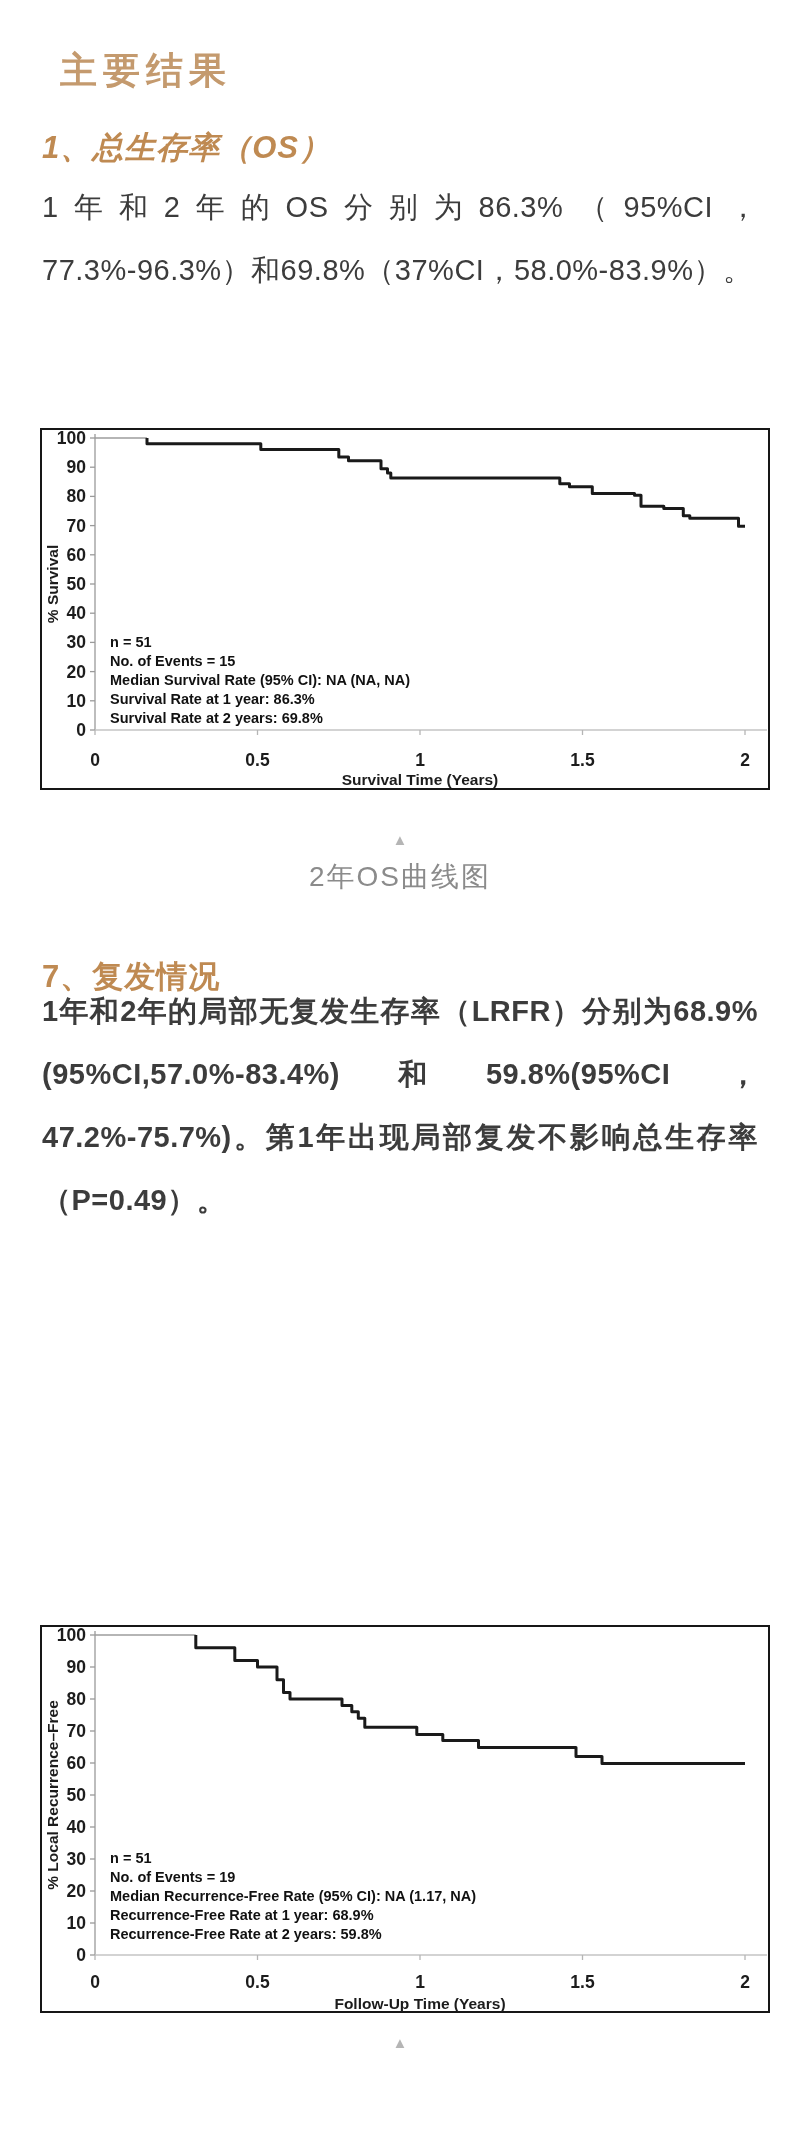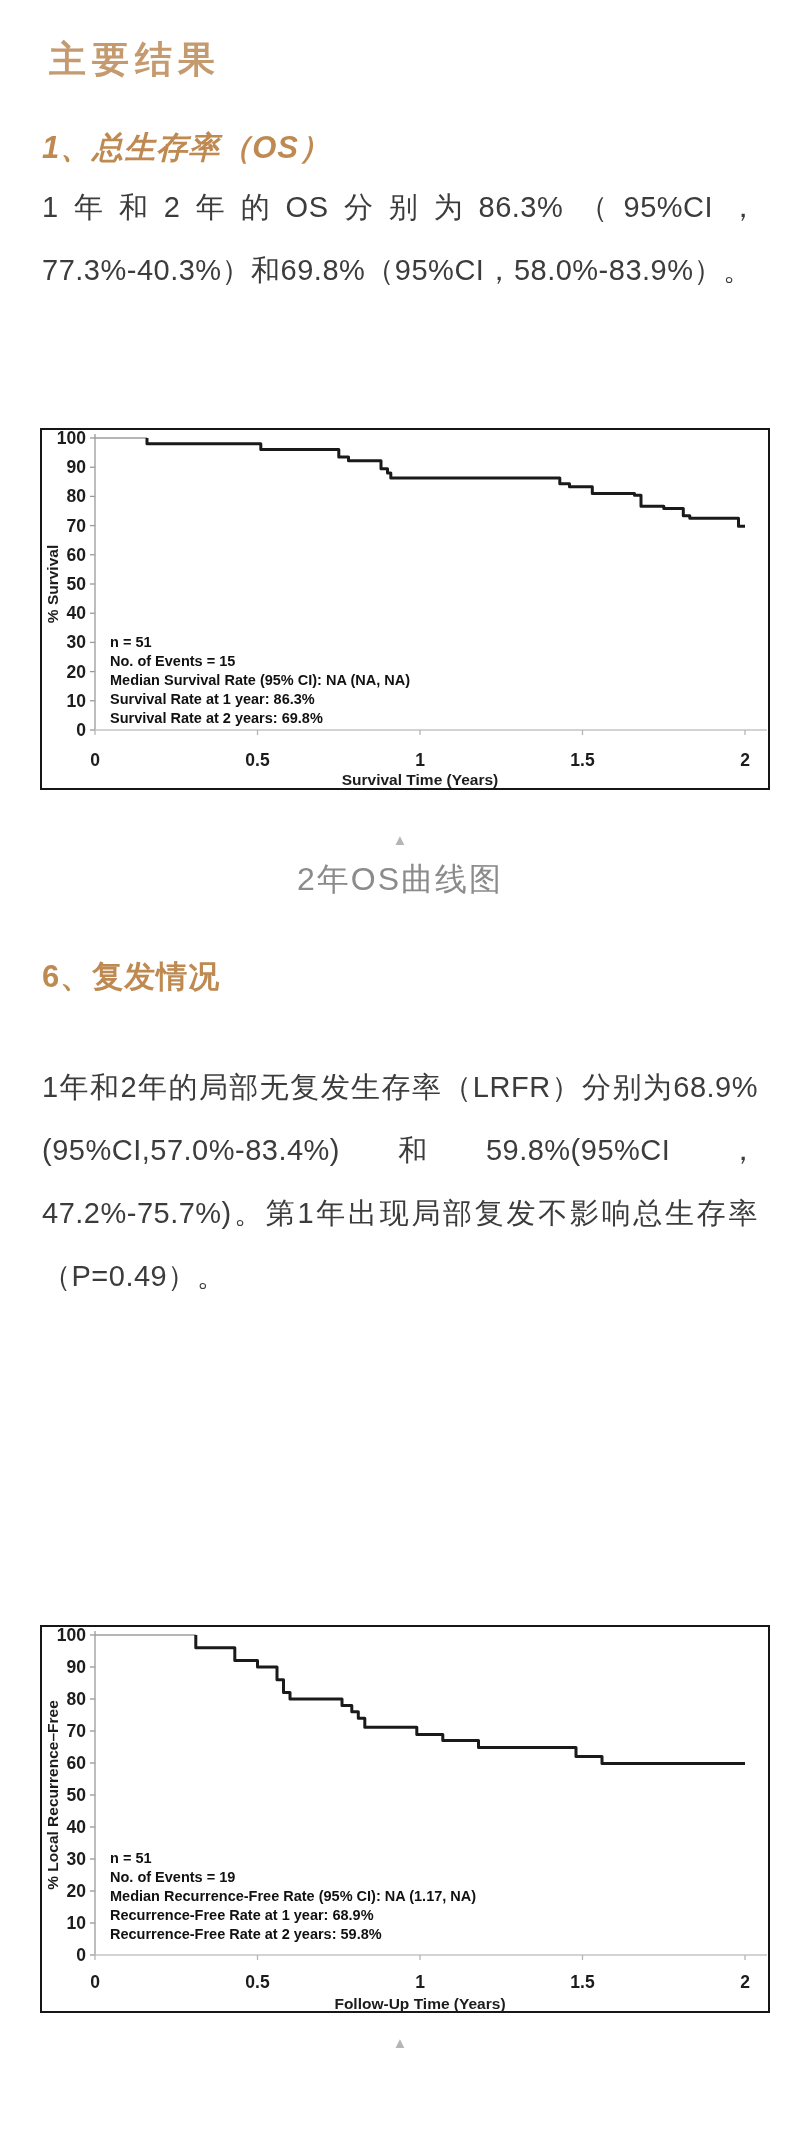--- a/index.html
+++ b/index.html
@@ -1,49 +1,49 @@
 <!DOCTYPE html>
 <html><head>
 <meta charset="utf-8">
 <style>
   html,body{margin:0;padding:0;background:#ffffff;}
   .page{
     position:relative;width:800px;height:2135px;margin:0 auto;background:#ffffff;
     overflow:hidden;font-family:"Liberation Sans","DejaVu Sans",sans-serif;
   }
   .main-title{
-    position:absolute;top:28px;left:42px;margin:7px;
+    position:absolute;top:28px;left:42px;margin:18px;
     font-family:"Liberation Serif","DejaVu Serif",serif;
     font-size:37px;font-weight:bold;letter-spacing:6px;color:#C49A6E;
   }
   .sec-heading{
     position:absolute;left:42px;margin:0;
     font-size:31px;font-weight:bold;letter-spacing:1px;color:#BF8A52;line-height:40px;
   }
   .body-para{
     position:absolute;left:42px;width:716px;margin:0;
     font-size:29px;line-height:63px;color:#3C3C3C;
     text-align:justify;text-justify:inter-ideograph;letter-spacing:0.5px;
   }
   .chart-box{position:absolute;left:40px;width:730px;}
   .chart-box svg{display:block;}
   .fig-caption{position:absolute;left:0;width:100%;text-align:center;}
   .tri{font-size:15px;line-height:16px;color:#B5B5B5;}
-  .cap-text{margin-top:10px;font-size:32px;letter-spacing:2px;color:#8B8B8B;}
+  .cap-text{margin-top:10px;font-size:28px;letter-spacing:2px;color:#8B8B8B;}
 </style>
 </head>
 <body>
 
 <div class="page">
 
   <h1 class="main-title">主要结果</h1>
 
   <h2 class="sec-heading" style="top:128px;font-style:italic;">1、总生存率（OS）</h2>
 
-  <p class="body-para" style="top:176px;">1年和2年的OS分别为86.3%（95%CI，77.3%-40.3%）和69.8%（95%CI，58.0%-83.9%）。</p>
+  <p class="body-para" style="top:176px;">1年和2年的OS分别为86.3%（95%CI，77.3%-96.3%）和69.8%（37%CI，58.0%-83.9%）。</p>
 
   <div class="chart-box" style="top:428px;height:362px;">
       <svg xmlns="http://www.w3.org/2000/svg" viewBox="0 0 730 362" width="730" height="362">
         <rect x="1" y="1" width="728" height="360" fill="#ffffff" stroke="#161616" stroke-width="2"></rect>
         <line x1="55" y1="6" x2="55" y2="302" stroke="#9a9a9a" stroke-width="1.3"></line>
         <line x1="55" y1="302" x2="727" y2="302" stroke="#c4c4c4" stroke-width="1.3"></line>
         <line x1="50" y1="302" x2="55" y2="302" stroke="#9a9a9a" stroke-width="1.3"></line>
         <text x="46" y="308" text-anchor="end" font-family="&quot;Liberation Sans&quot;,&quot;DejaVu Sans&quot;,sans-serif" font-size="17.5" font-weight="bold" fill="#1c1c1c">0</text>
         <line x1="50" y1="272.8" x2="55" y2="272.8" stroke="#9a9a9a" stroke-width="1.3"></line>
         <text x="46" y="278.8" text-anchor="end" font-family="&quot;Liberation Sans&quot;,&quot;DejaVu Sans&quot;,sans-serif" font-size="17.5" font-weight="bold" fill="#1c1c1c">10</text>
@@ -85,23 +85,23 @@
         <line x1="55" y1="10" x2="107" y2="10" stroke="#9c9c9c" stroke-width="1.6"></line>
         <path d="M 107.0 10.0 L 107.0 15.8 L 220.8 15.8 L 220.8 21.4 L 298.8 21.4 L 298.8 29.0 L 308.5 29.0 L 308.5 32.8 L 341.0 32.8 L 341.0 40.7 L 347.5 40.7 L 347.5 45.0 L 350.8 45.0 L 350.8 50.0 L 519.8 50.0 L 519.8 55.8 L 529.5 55.8 L 529.5 58.8 L 552.3 58.8 L 552.3 65.5 L 594.5 65.5 L 594.5 67.2 L 601.0 67.2 L 601.0 78.3 L 623.8 78.3 L 623.8 80.4 L 643.3 80.4 L 643.3 87.7 L 649.8 87.7 L 649.8 90.3 L 698.5 90.3 L 698.5 98.2 L 705.0 98.2" fill="none" stroke="#1a1a1a" stroke-width="3" stroke-linejoin="round" stroke-linecap="butt"></path>
       </svg>
     </div>
 
   <div class="fig-caption" style="top:832px;">
     <div class="tri">▲</div>
     <div class="cap-text">2年OS曲线图</div>
   </div>
 
-  <h2 class="sec-heading" style="top:957px;">6、复发情况</h2>
+  <h2 class="sec-heading" style="top:957px;">7、复发情况</h2>
 
-  <p class="body-para" style="top:1056px;">1年和2年的局部无复发生存率（LRFR）分别为68.9%(95%CI,57.0%-83.4%)和59.8%(95%CI， 47.2%-75.7%)。第1年出现局部复发不影响总生存率（P=0.49）。</p>
+  <p class="body-para" style="top:980px;font-weight:bold;">1年和2年的局部无复发生存率（LRFR）分别为68.9%(95%CI,57.0%-83.4%)和59.8%(95%CI， 47.2%-75.7%)。第1年出现局部复发不影响总生存率（P=0.49）。</p>
 
 
   <div class="chart-box" style="top:1625px;height:388px;">
       <svg xmlns="http://www.w3.org/2000/svg" viewBox="0 0 730 388" width="730" height="388">
         <rect x="1" y="1" width="728" height="386" fill="#ffffff" stroke="#161616" stroke-width="2"></rect>
         <line x1="55" y1="6" x2="55" y2="330" stroke="#9a9a9a" stroke-width="1.3"></line>
         <line x1="55" y1="330" x2="727" y2="330" stroke="#c4c4c4" stroke-width="1.3"></line>
         <line x1="50" y1="330" x2="55" y2="330" stroke="#9a9a9a" stroke-width="1.3"></line>
         <text x="46" y="336" text-anchor="end" font-family="&quot;Liberation Sans&quot;,&quot;DejaVu Sans&quot;,sans-serif" font-size="17.5" font-weight="bold" fill="#1c1c1c">0</text>
         <line x1="50" y1="298" x2="55" y2="298" stroke="#9a9a9a" stroke-width="1.3"></line>

